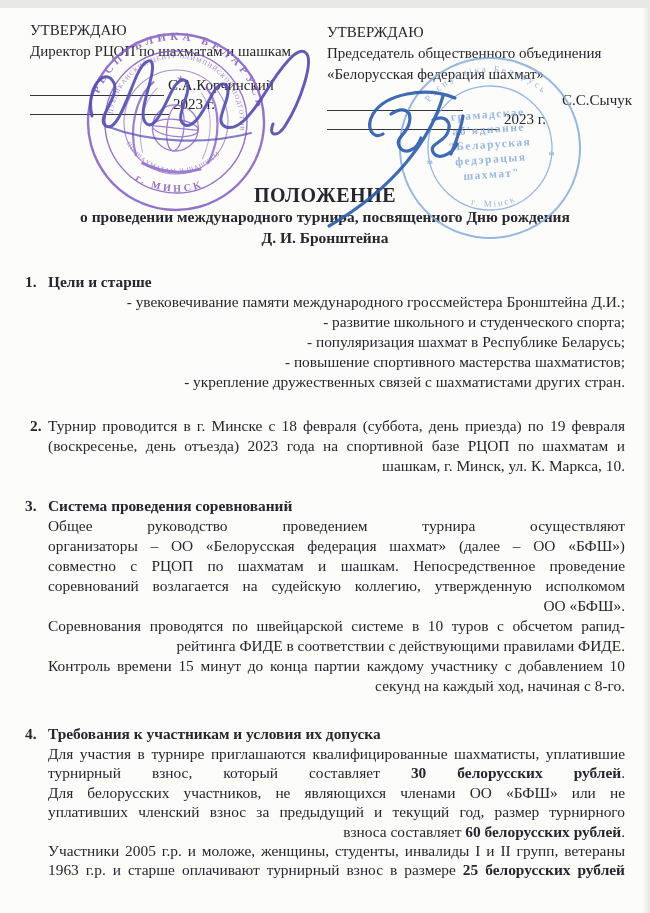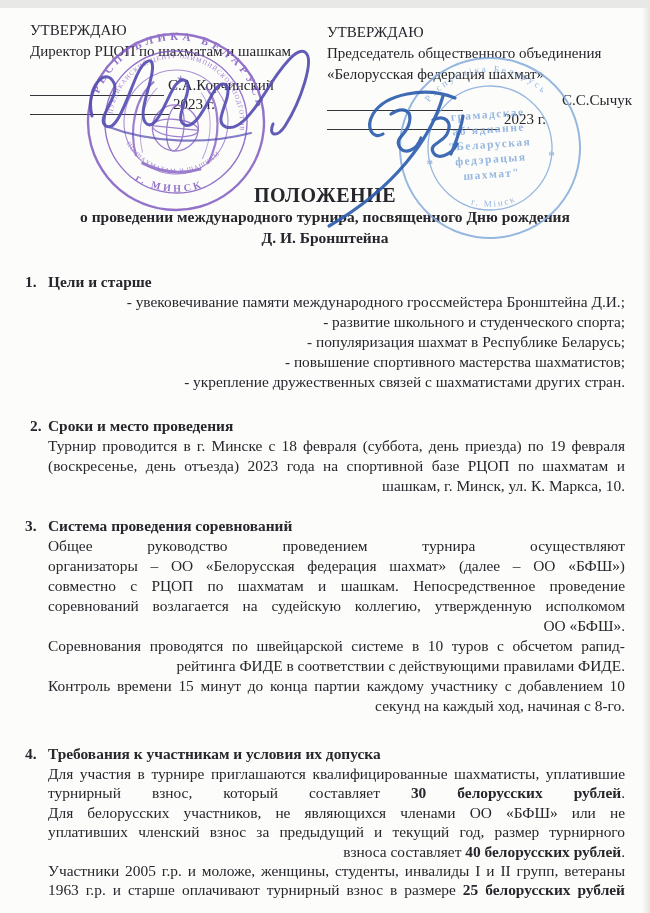--- a/index.html
+++ b/index.html
@@ -186,21 +186,20 @@
         <div class="line ll">- развитие школьного и студенческого спорта;</div>
         <div class="line ll">- популяризация шахмат в Республике Беларусь;</div>
         <div class="line ll">- повышение спортивного мастерства шахматистов;</div>
         <div class="line ll">- укрепление дружественных связей с шахматистами других стран.</div>
       </div>
     </section>
 
     <section class="sec s2">
       <div class="num">2.</div>
       <div class="content">
-        <div class="h">Сроки и место проведения</div>
         <div class="line jl">Турнир проводится в г. Минске с 18 февраля  (суббота, день приезда) по 19 февраля</div>
         <div class="line jl">(воскресенье, день отъезда) 2023 года на спортивной базе РЦОП по шахматам и</div>
         <div class="line ll">шашкам, г. Минск, ул. К. Маркса, 10.</div>
       </div>
     </section>
 
     <section class="sec s3">
       <div class="num">3.</div>
       <div class="content">
         <div class="h">Система проведения соревнований</div>
@@ -217,20 +216,20 @@
     </section>
 
     <section class="sec s4">
       <div class="num">4.</div>
       <div class="content">
         <div class="h">Требования к участникам и условия их допуска</div>
         <div class="line jl">Для участия в турнире приглашаются квалифицированные шахматисты, уплатившие</div>
         <div class="line jl"><span>турнирный взнос, который составляет </span><span class="b">30 белорусских рублей</span><span>.</span></div>
         <div class="line jl">Для белорусских участников, не являющихся членами ОО «БФШ» или не</div>
         <div class="line jl">уплативших членский взнос за предыдущий и текущий год, размер турнирного</div>
-        <div class="line ll"><span>взноса составляет </span><span class="b">40 белорусских рублей</span><span>.</span></div>
+        <div class="line ll"><span>взноса составляет </span><span class="b">60 белорусских рублей</span><span>.</span></div>
         <div class="line jl">Участники 2005 г.р. и моложе, женщины, студенты, инвалиды I и II групп, ветераны</div>
         <div class="line jl"><span>1963 г.р. и старше оплачивают турнирный взнос в размере </span><span class="b">25 белорусских рублей</span></div>
       </div>
     </section>
 
   </main>
 </div>
 
 </body></html>

